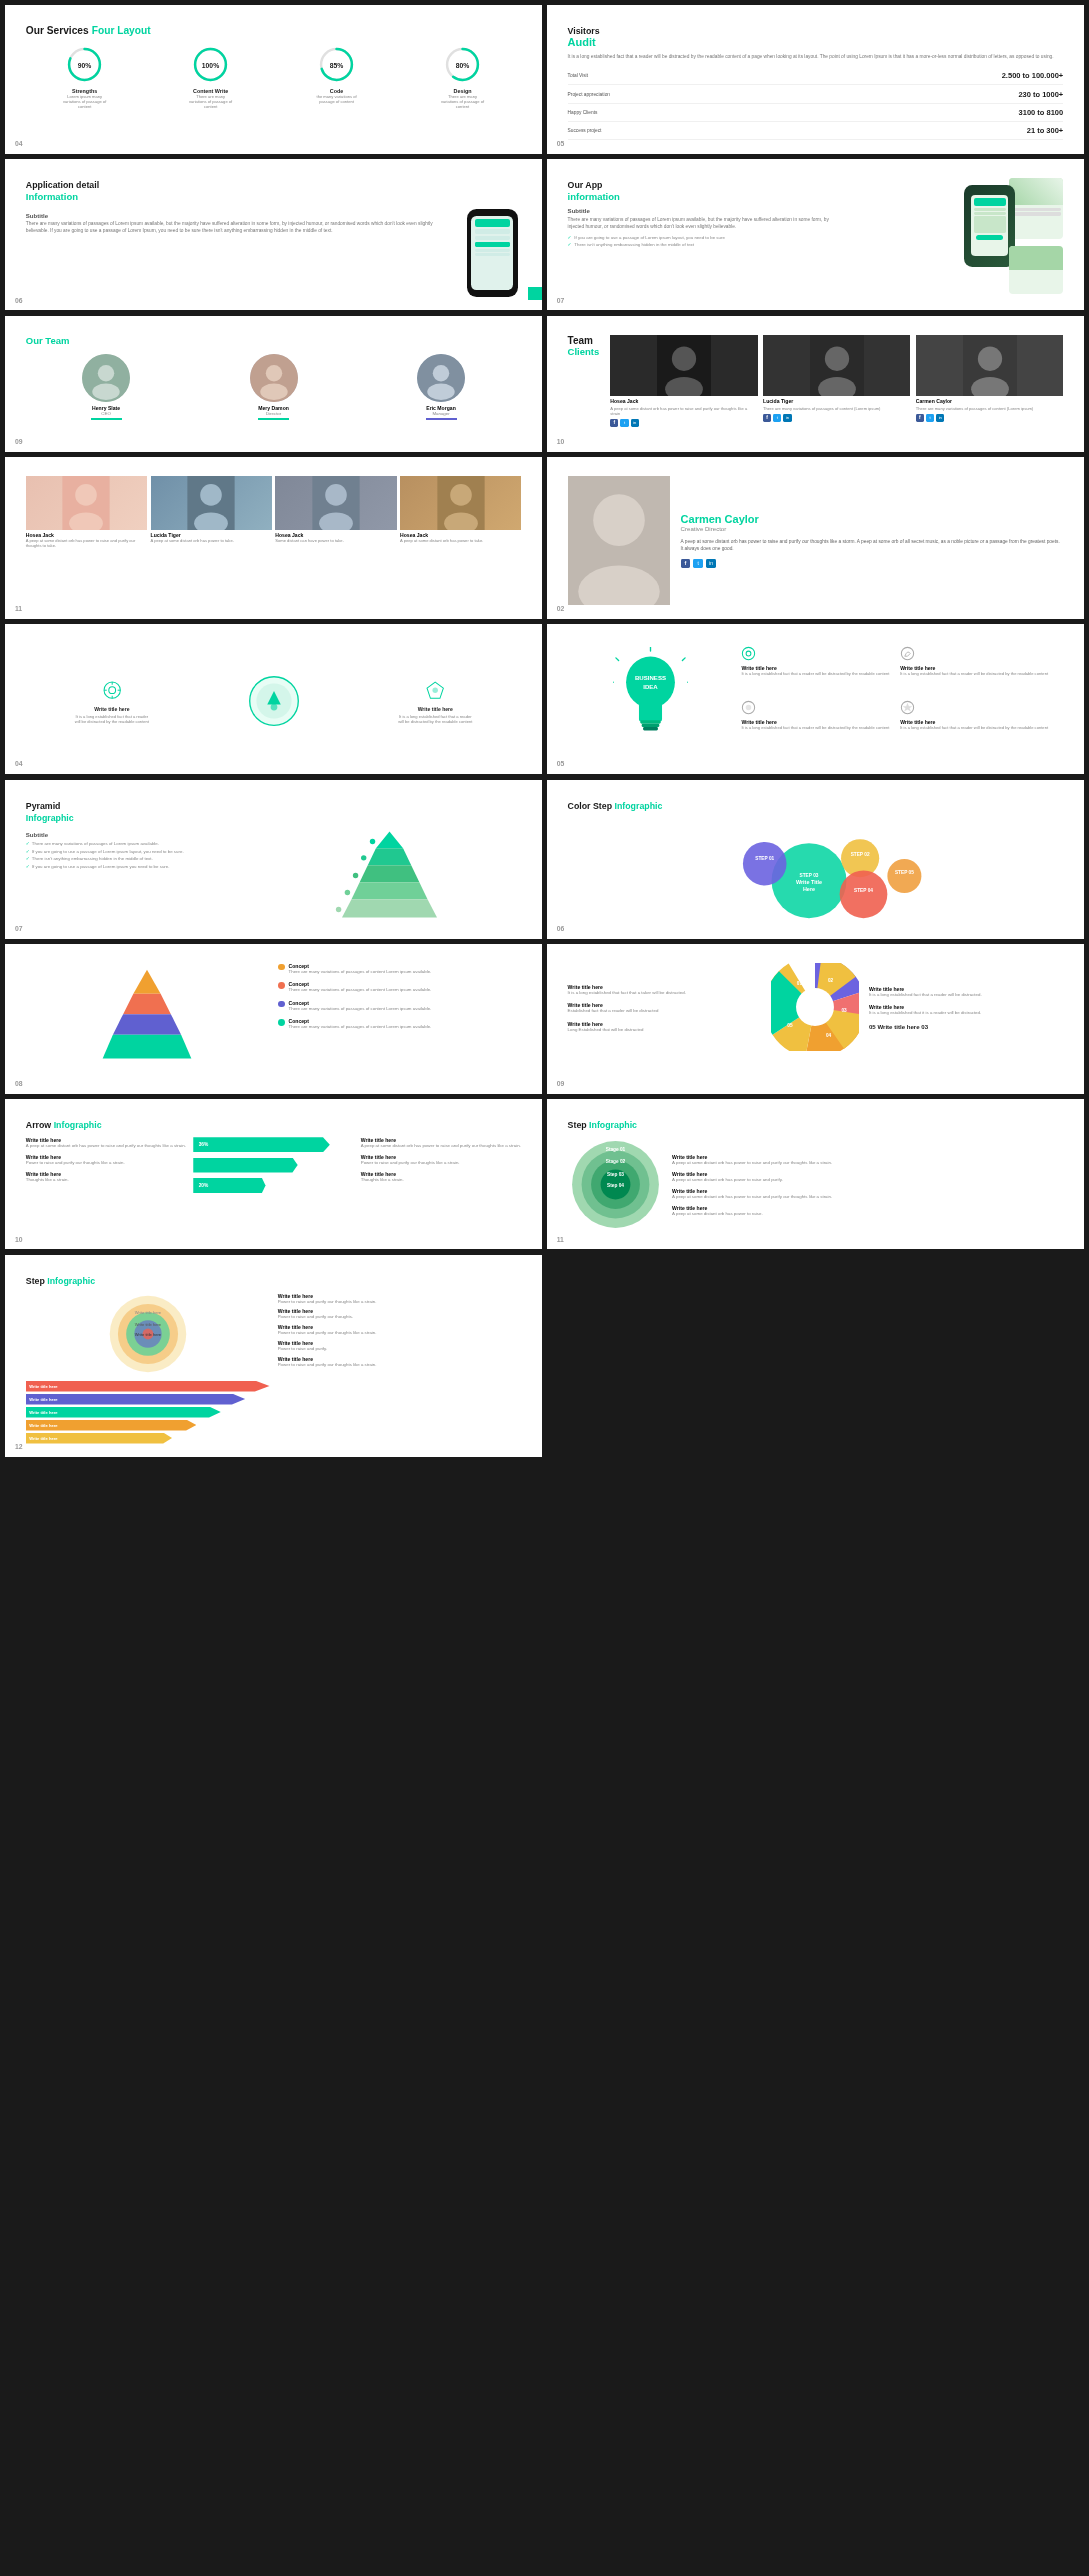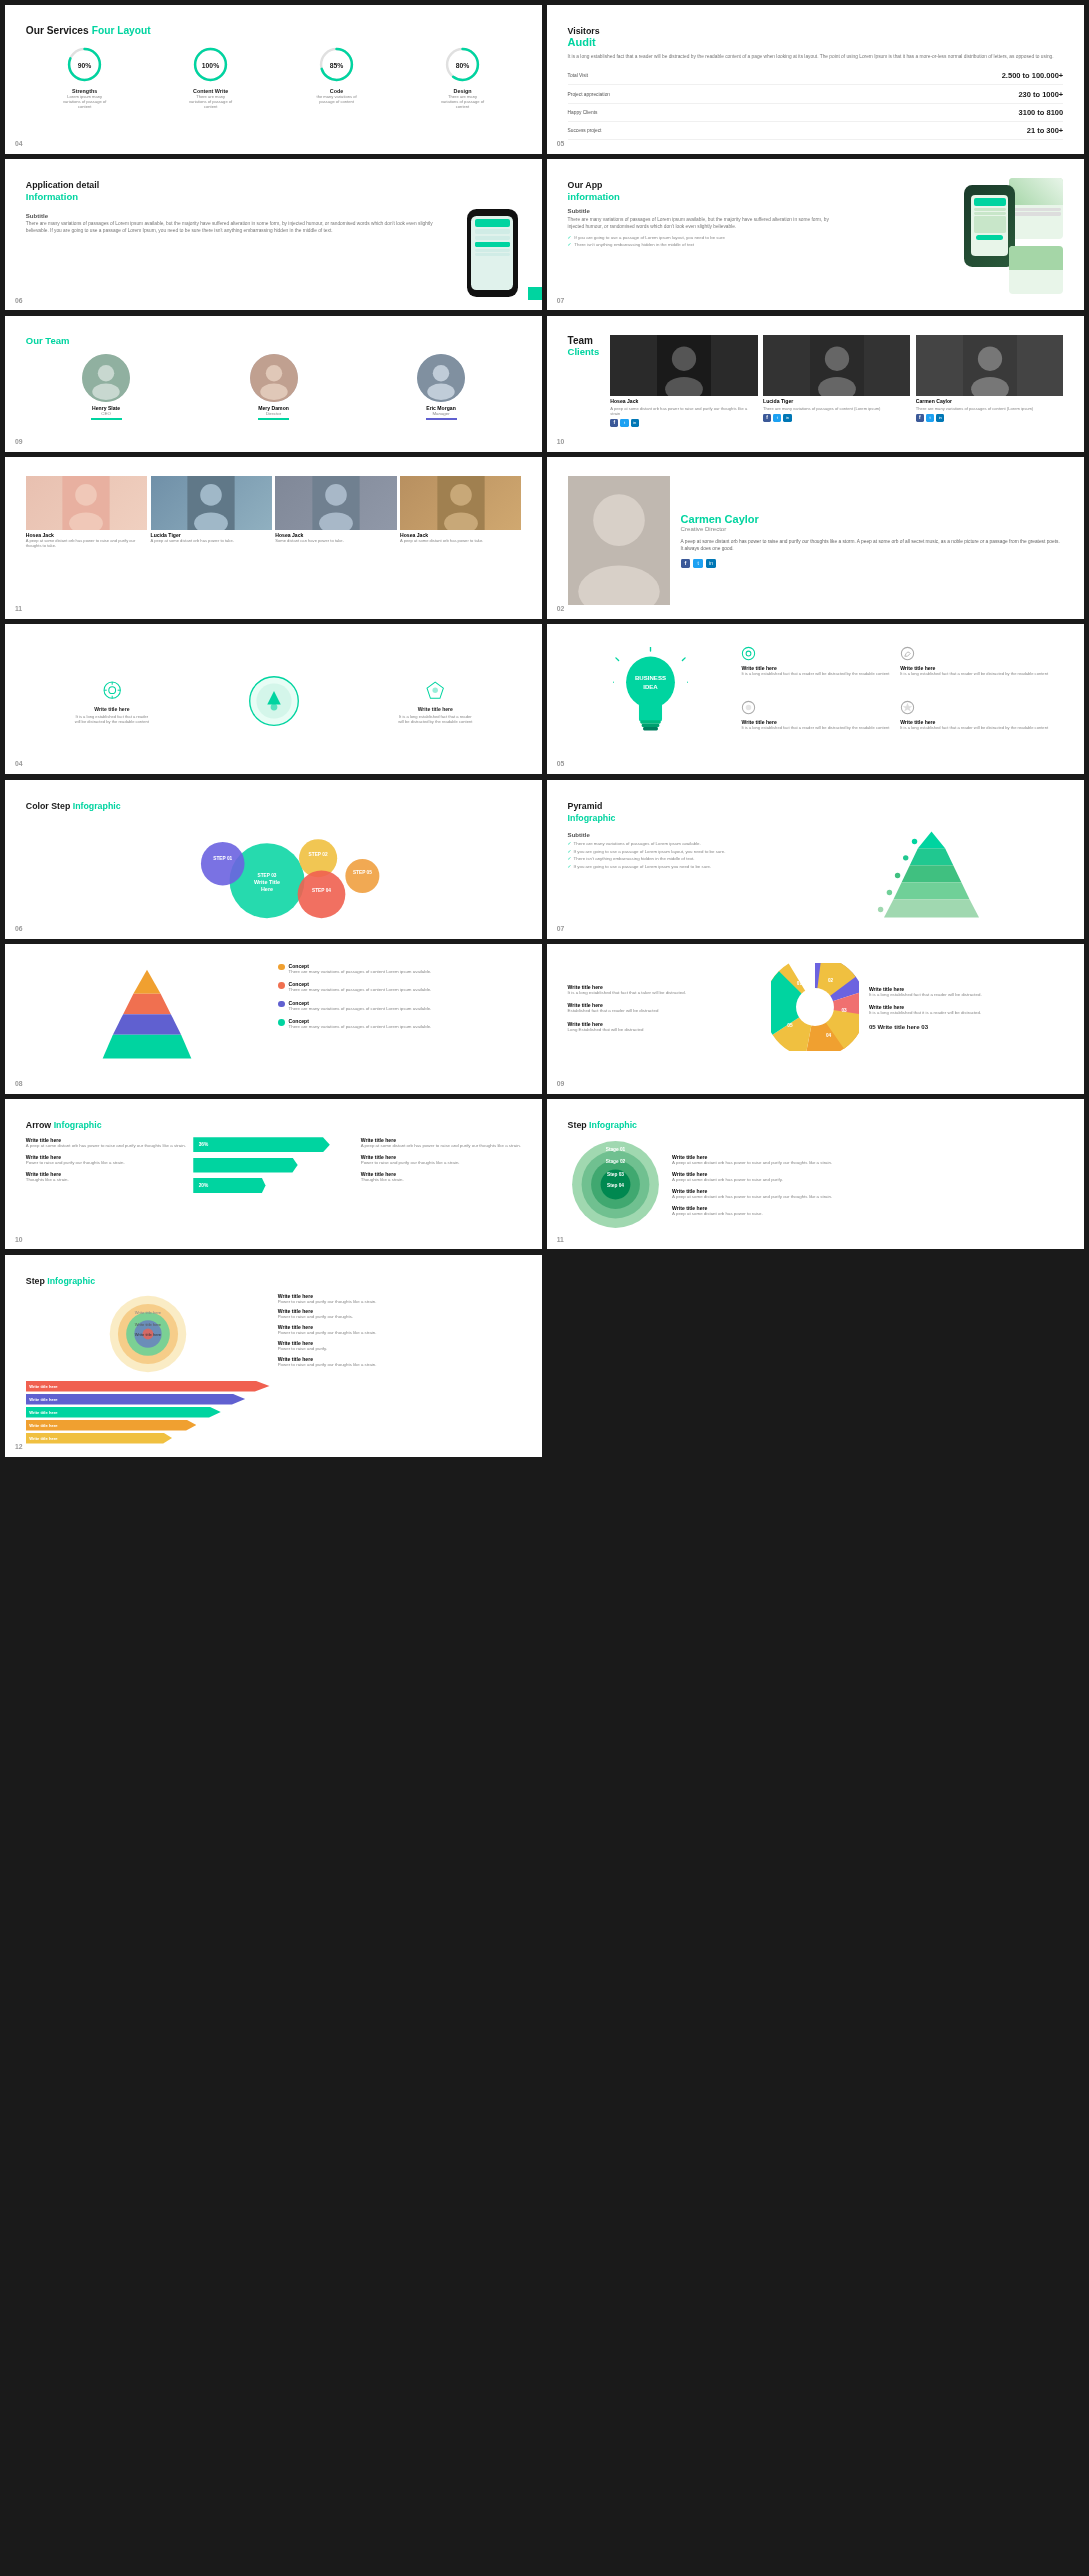--- a/index.html
+++ b/index.html
@@ -530,47 +530,20 @@
           <svg width="15" height="15" viewBox="0 0 22 22">
             <circle cx="11" cy="11" r="9" fill="none" stroke="#aaa" stroke-width="1.5"></circle>
             <polygon points="11,4 13,9 18,9 14,12 16,17 11,14 6,17 8,12 4,9 9,9" fill="#aaa" opacity="0.4"></polygon>
           </svg>
         </div>
         <div style="font-size:5.1px;font-weight:700;">Write title here</div>
         <div style="font-size:4.1px;color:#888;">It is a long established fact that a reader will be distracted by the readable content</div>
       </div>
     </div>
     <div class="slide-number">05</div>
-  </div>
-
-  <div class="slide" style="min-height:150px;">
-    <div>
-      <span style="font-size:8.8px;font-weight:700;color:#1a1a1a;">Color Step </span>
-      <span style="font-size:8.8px;font-weight:700;color:#00d4a0;">Infographic</span>
-    </div>
-    <div style="position:relative;height:109px;margin-top:5.4px;">
-      <svg width="100%" height="109" viewBox="0 0 380 160">
-
-        <circle cx="180" cy="95" r="55" fill="#00d4a0" opacity="0.85"></circle>
-
-        <circle cx="115" cy="70" r="32" fill="#6c63e0" opacity="0.9"></circle>
-        <circle cx="255" cy="62" r="28" fill="#f0c040" opacity="0.9"></circle>
-        <circle cx="260" cy="115" r="35" fill="#f06050" opacity="0.9"></circle>
-        <circle cx="320" cy="88" r="25" fill="#f0a040" opacity="0.9"></circle>
-
-        <text x="115" y="65" text-anchor="middle" font-size="7" font-weight="700" fill="#fff">STEP 01</text>
-        <text x="255" y="58" text-anchor="middle" font-size="7" font-weight="700" fill="#fff">STEP 02</text>
-        <text x="180" y="90" text-anchor="middle" font-size="7" font-weight="700" fill="#fff">STEP 03</text>
-        <text x="180" y="100" text-anchor="middle" font-size="8" font-weight="700" fill="#fff">Write Title</text>
-        <text x="180" y="110" text-anchor="middle" font-size="8" font-weight="700" fill="#fff">Here</text>
-        <text x="260" y="112" text-anchor="middle" font-size="7" font-weight="700" fill="#fff">STEP 04</text>
-        <text x="320" y="85" text-anchor="middle" font-size="7" font-weight="700" fill="#fff">STEP 05</text>
-      </svg>
-    </div>
-    <div class="slide-number">06</div>
   </div>
 
   <div class="slide" style="min-height:150px;">
     <div>
       <span style="font-size:8.8px;font-weight:700;color:#1a1a1a;">Pyramid</span><br>
       <span style="font-size:8.8px;font-weight:700;color:#00d4a0;">Infographic</span>
     </div>
     <div style="display:flex;gap:9.5px;margin-top:5.4px;">
       <div style="flex:1;max-width:45%;">
         <div class="subtitle">Subtitle</div>
@@ -607,20 +580,47 @@
           <circle cx="30" cy="70" r="4" fill="#40c080"></circle>
           <circle cx="18" cy="95" r="4" fill="#70d098"></circle>
           <circle cx="5" cy="120" r="4" fill="#a0d8b0"></circle>
         </svg>
       </div>
     </div>
     <div class="slide-number">07</div>
   </div>
 
   <div class="slide" style="min-height:150px;">
+    <div>
+      <span style="font-size:8.8px;font-weight:700;color:#1a1a1a;">Color Step </span>
+      <span style="font-size:8.8px;font-weight:700;color:#00d4a0;">Infographic</span>
+    </div>
+    <div style="position:relative;height:109px;margin-top:5.4px;">
+      <svg width="100%" height="109" viewBox="0 0 380 160">
+
+        <circle cx="180" cy="95" r="55" fill="#00d4a0" opacity="0.85"></circle>
+
+        <circle cx="115" cy="70" r="32" fill="#6c63e0" opacity="0.9"></circle>
+        <circle cx="255" cy="62" r="28" fill="#f0c040" opacity="0.9"></circle>
+        <circle cx="260" cy="115" r="35" fill="#f06050" opacity="0.9"></circle>
+        <circle cx="320" cy="88" r="25" fill="#f0a040" opacity="0.9"></circle>
+
+        <text x="115" y="65" text-anchor="middle" font-size="7" font-weight="700" fill="#fff">STEP 01</text>
+        <text x="255" y="58" text-anchor="middle" font-size="7" font-weight="700" fill="#fff">STEP 02</text>
+        <text x="180" y="90" text-anchor="middle" font-size="7" font-weight="700" fill="#fff">STEP 03</text>
+        <text x="180" y="100" text-anchor="middle" font-size="8" font-weight="700" fill="#fff">Write Title</text>
+        <text x="180" y="110" text-anchor="middle" font-size="8" font-weight="700" fill="#fff">Here</text>
+        <text x="260" y="112" text-anchor="middle" font-size="7" font-weight="700" fill="#fff">STEP 04</text>
+        <text x="320" y="85" text-anchor="middle" font-size="7" font-weight="700" fill="#fff">STEP 05</text>
+      </svg>
+    </div>
+    <div class="slide-number">06</div>
+  </div>
+
+  <div class="slide" style="min-height:150px;">
     <div style="display:flex;gap:9.5px;">
       <div style="flex:1;display:flex;align-items:center;justify-content:center;">
         <svg width="116" height="116" viewBox="0 0 170 170">
           <polygon points="85,10 105,45 65,45" fill="#f0a030"></polygon>
           <polygon points="65,45 105,45 120,75 50,75" fill="#f07050"></polygon>
           <polygon points="50,75 120,75 135,105 35,105" fill="#6060d0"></polygon>
           <polygon points="35,105 135,105 150,140 20,140" fill="#00d4a0"></polygon>
         </svg>
       </div>
       <div style="flex:1;">

